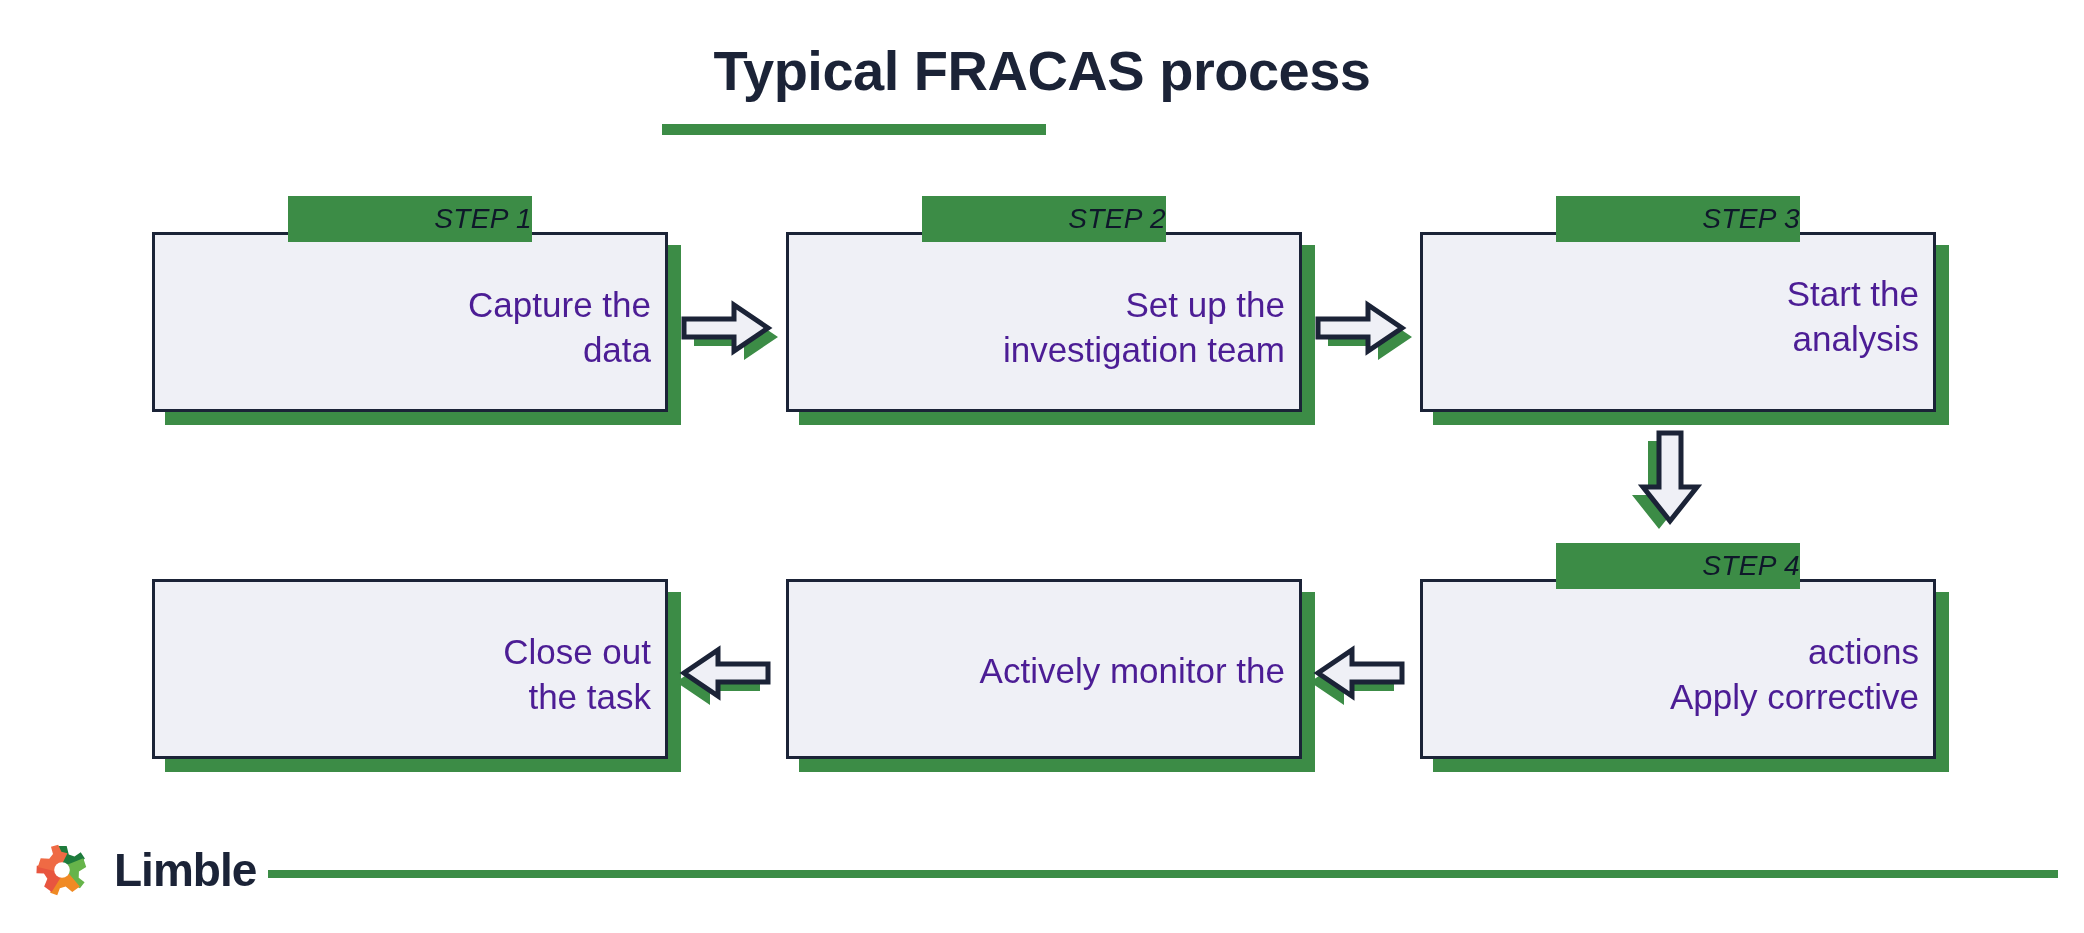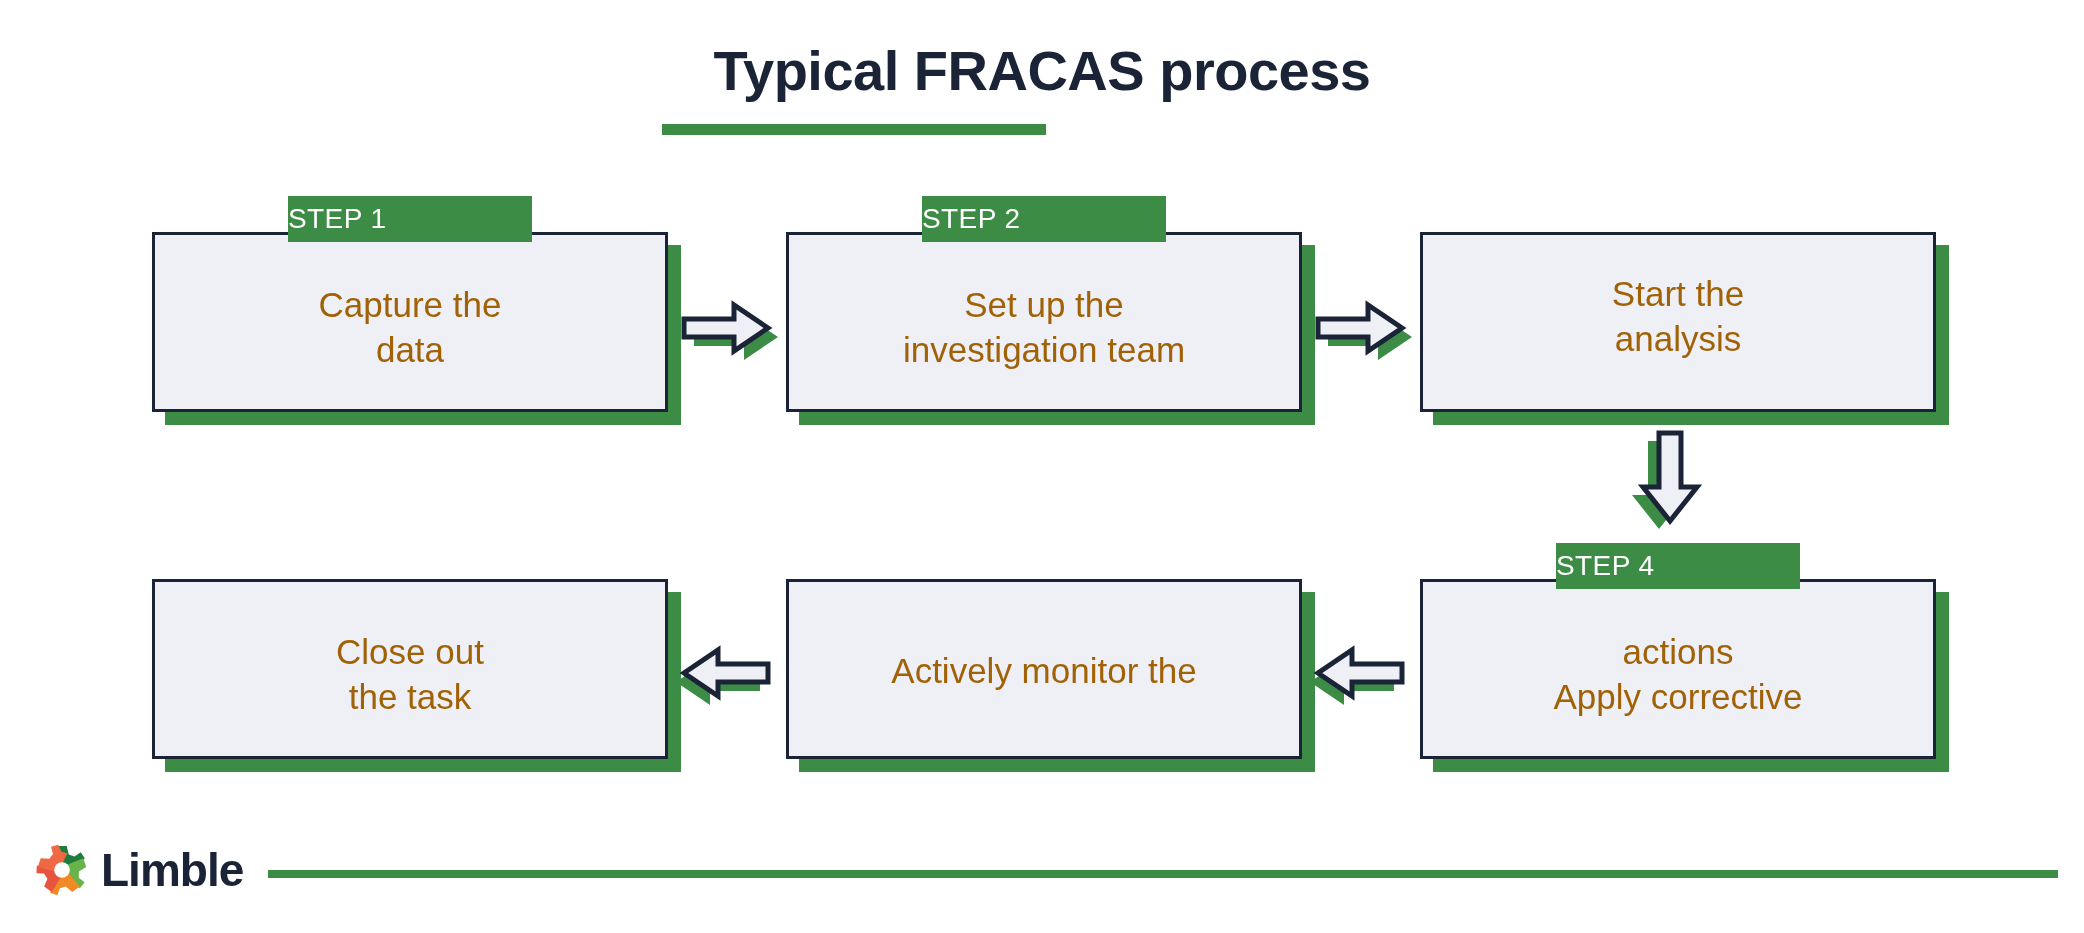--- a/index.html
+++ b/index.html
@@ -79,37 +79,38 @@
     border: 3px solid #1b2337;
   }
   .step-tab {
     position: absolute;
     left: 50%;
     transform: translateX(-50%);
     top: -36px;
     width: 244px;
     height: 46px;
     background: #3c8c46;
-    color: #ffffff;
+    color: #0f172a;
     font-size: 28px;
     line-height: 46px;
-    text-align: left;
+    text-align: right;
     letter-spacing: 0.4px;
     z-index: 4;
+    font-style: italic;
   }
   .step-text {
     position: absolute;
     left: 14px;
     right: 14px;
     top: 50%;
     transform: translateY(-44%);
-    text-align: center;
+    text-align: right;
     font-size: 35px;
     line-height: 1.28;
-    color: #a16207;
+    color: #4c1d95;
   }
   .step.high .step-text { transform: translateY(-56%); }
 
   
   .r1 { top: 232px; }
   .r2 { top: 579px; }
   .c1 { left: 152px; }
   .c2 { left: 786px; }
   .c3 { left: 1420px; }
 
@@ -127,21 +128,21 @@
     top: 838px;
     width: 2084px;
     height: 95px;
   }
   .logo {
     position: absolute;
     left: 36px;
     top: 6px;
     display: flex;
     align-items: center;
-    gap: 13px;
+    gap: 26px;
   }
   .logo-mark { width: 52px; height: 52px; display: block; }
   .logo-text {
     font-size: 46px;
     font-weight: bold;
     color: #1b2337;
     letter-spacing: -1px;
     line-height: 1;
   }
   .footer-rule {
@@ -188,20 +189,21 @@
     </div>
 
     <div class="step r1 c3 high">
       <div class="step-shadow"></div>
       <div class="step-body">
         <div class="step-text">
           <div>Start the</div>
           <div>analysis</div>
         </div>
       </div>
+      <div class="step-tab">STEP 3</div>
     </div>
 
     <div class="step r2 c3">
       <div class="step-shadow"></div>
       <div class="step-body">
         <div class="step-text">
           <div>actions</div>
           <div>Apply corrective</div>
         </div>
       </div>

